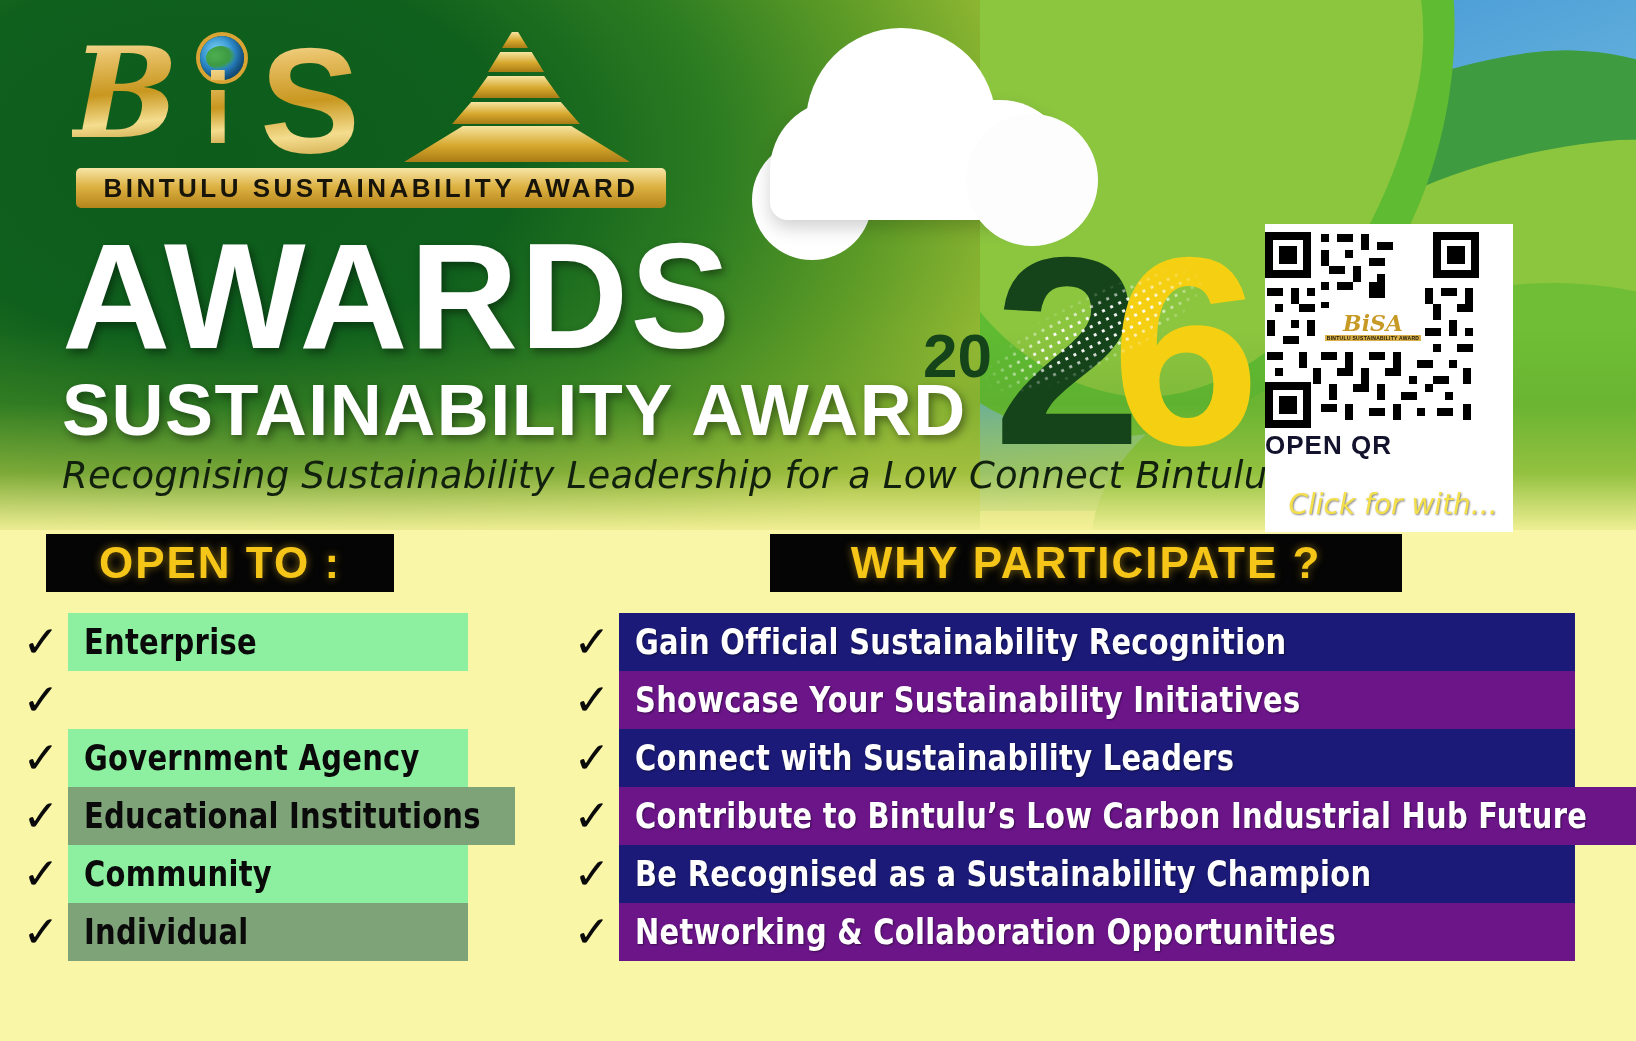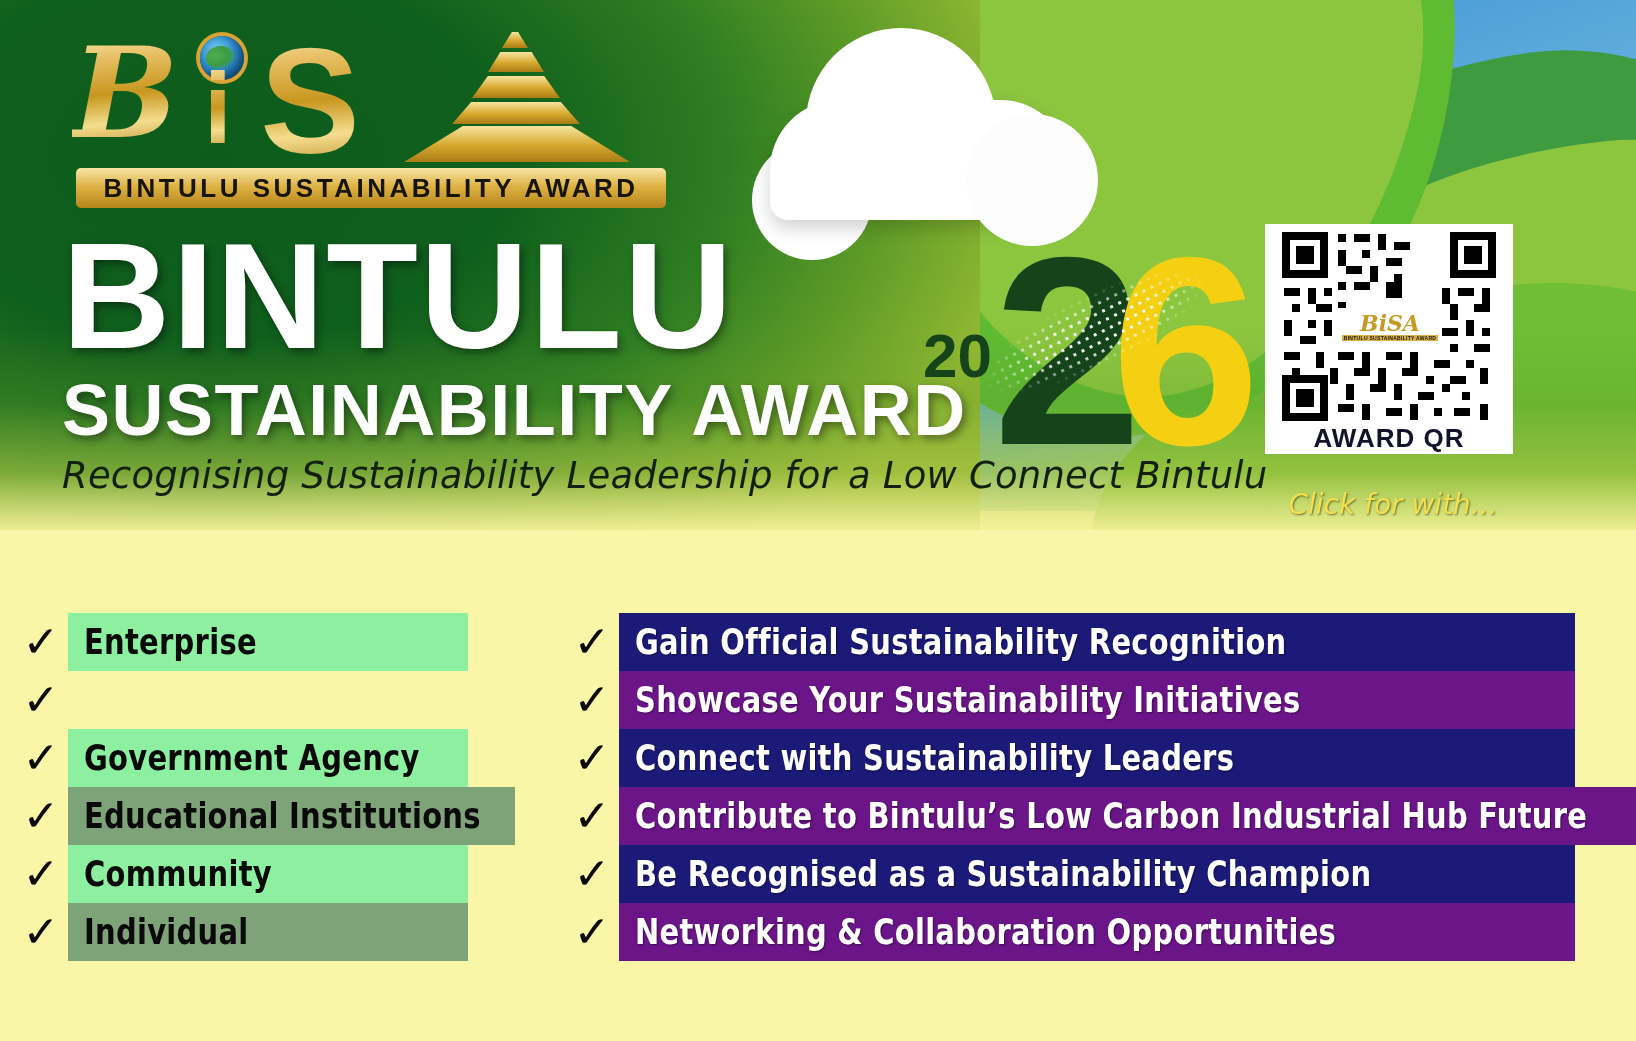--- a/index.html
+++ b/index.html
@@ -270,26 +270,25 @@
     background-size: 9px 9px;
     -webkit-mask-image: radial-gradient(ellipse 52% 50% at 50% 50%, #000 40%, transparent 78%);
     mask-image: radial-gradient(ellipse 52% 50% at 50% 50%, #000 40%, transparent 78%);
     opacity: 0.95;
   }
 
   
   .qr-card {
     position: absolute;
     left: 1265px; top: 224px;
-    width: 248px; height: 230px;
+    width: 248px; height: 308px;
     background: #ffffff;
     z-index: 7;
     display: flex;
     flex-direction: column;
-    align-items: center;
     padding-top: 8px;
     box-sizing: border-box;
   }
   .qr-grid {
     position: relative;
     width: 214px; height: 196px;
   }
   .qr-cell {
     position: absolute;
     background: #000;
@@ -459,21 +458,21 @@
         <div class="logo-tower t4"></div>
         <div class="logo-tower t5"></div>
       </div>
     </div>
     <div class="logo-band">
       <span>BINTULU SUSTAINABILITY AWARD</span>
     </div>
   </div>
 
   <div class="headline">
-    <div class="h-bintulu">BINTULU</div>
+    <div class="h-bintulu">AWARDS</div>
     <div class="h-sub">SUSTAINABILITY AWARD</div>
     <div class="h-tag">Recognising Sustainability Leadership for a Low Connect Bintulu</div>
   </div>
 
   <div class="year">
     <div class="year-2">2</div>
     <div class="year-6">6</div>
     <div class="year-20">20</div>
     <div class="year-swoosh"></div>
   </div>
@@ -544,24 +543,30 @@
       <div class="qr-cell" style="left:104px;top:176px;width:16px;height:8px"></div>
       <div class="qr-cell" style="left:128px;top:172px;width:8px;height:16px"></div>
       <div class="qr-cell" style="left:152px;top:176px;width:8px;height:8px"></div>
       <div class="qr-cell" style="left:172px;top:176px;width:16px;height:8px"></div>
       <div class="qr-cell" style="left:198px;top:172px;width:8px;height:16px"></div>
       <div class="qr-logo">
         <div class="qr-logo-text">BiSA</div>
         <div class="qr-logo-band">BINTULU SUSTAINABILITY AWARD</div>
       </div>
     </div>
-    <div class="qr-label">AWARD QR</div>
+    <div class="qr-label">OPEN QR</div>
   </div>
   <div class="qr-click">Click for with...</div>
 
+  <div class="banner" id="banner-open">
+    <span>OPEN TO :</span>
+  </div>
+  <div class="banner" id="banner-why">
+    <span>WHY PARTICIPATE ?</span>
+  </div>
 
   <div class="list" id="list-open">
     <div class="row">
       <div class="check">✓</div>
       <div class="bar bar-green-light">
         <span>Enterprise</span>
       </div>
     </div>
     <div class="row">
       <div class="check">✓</div>

